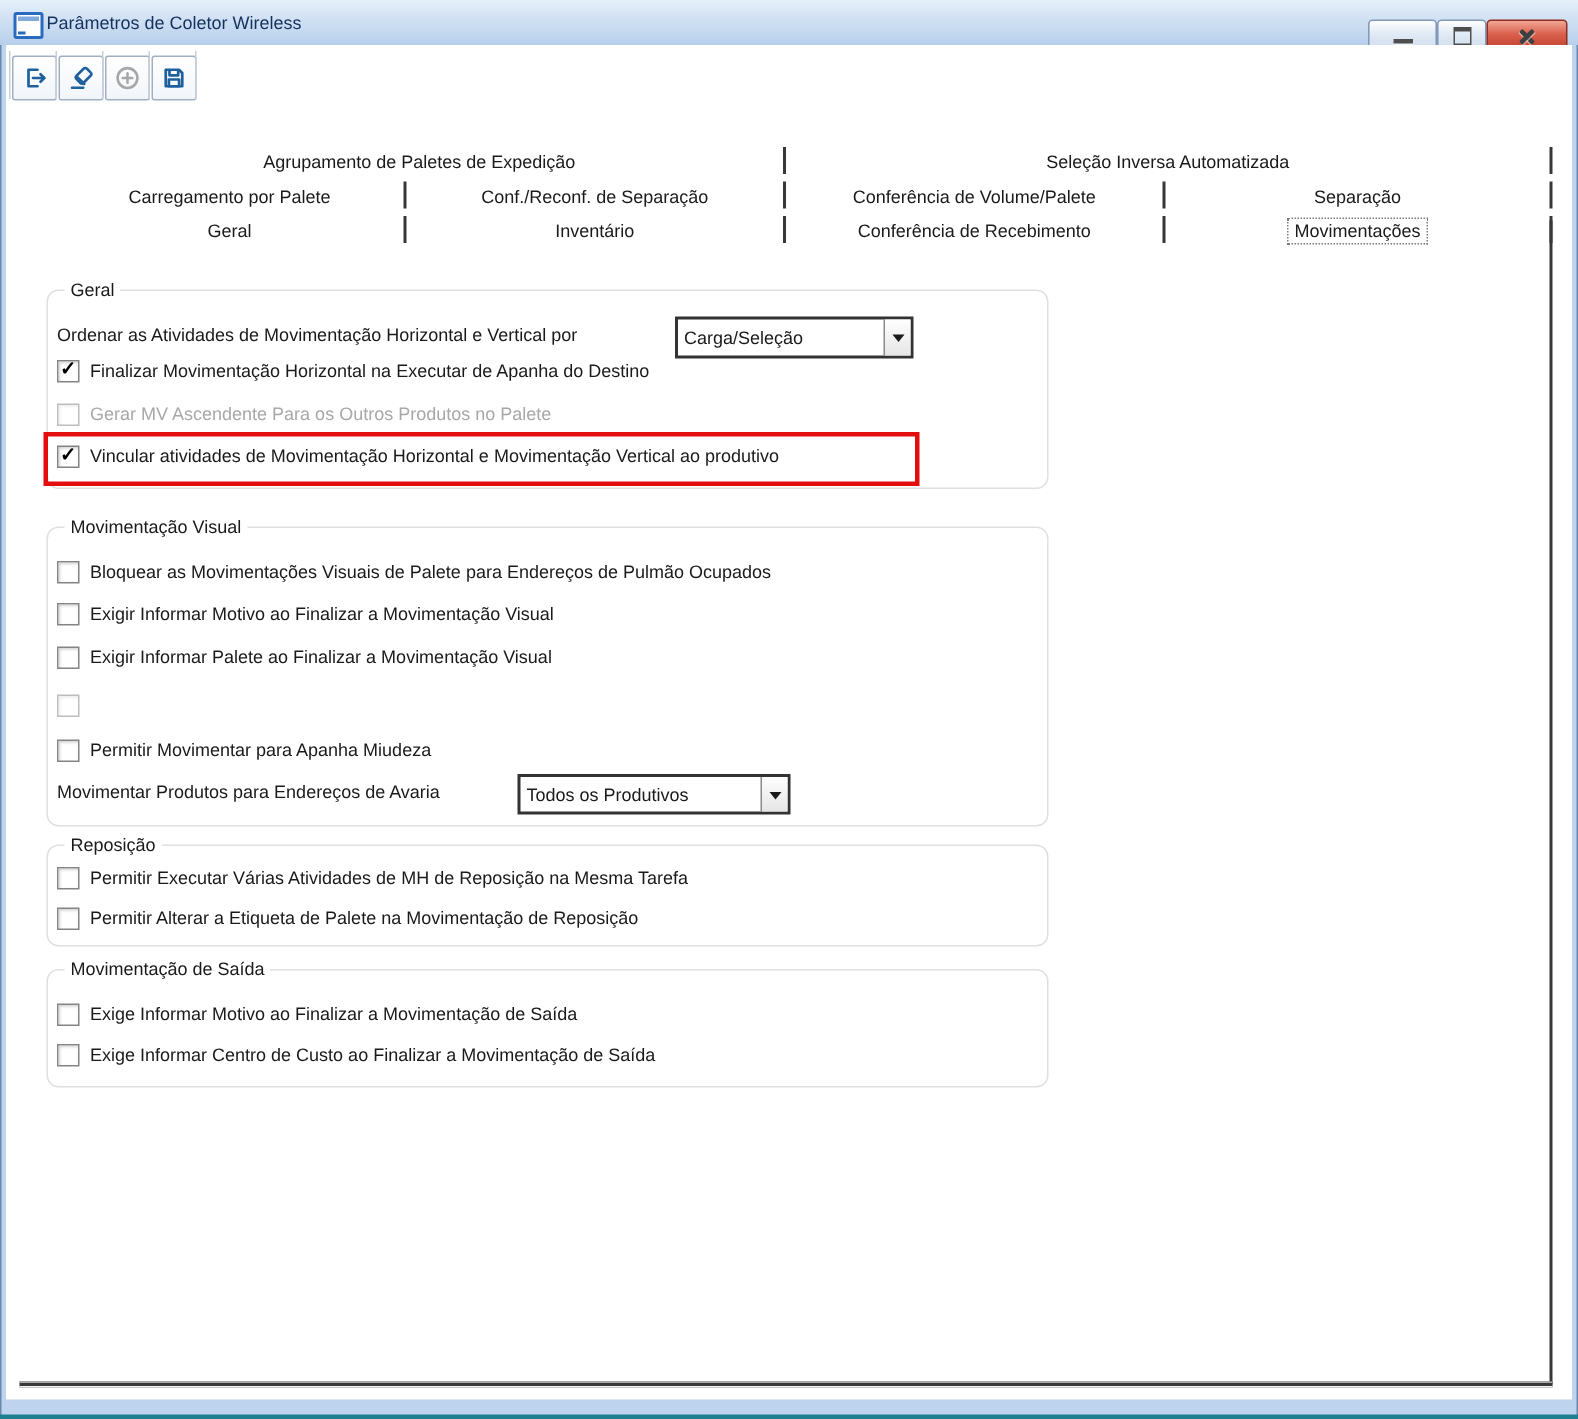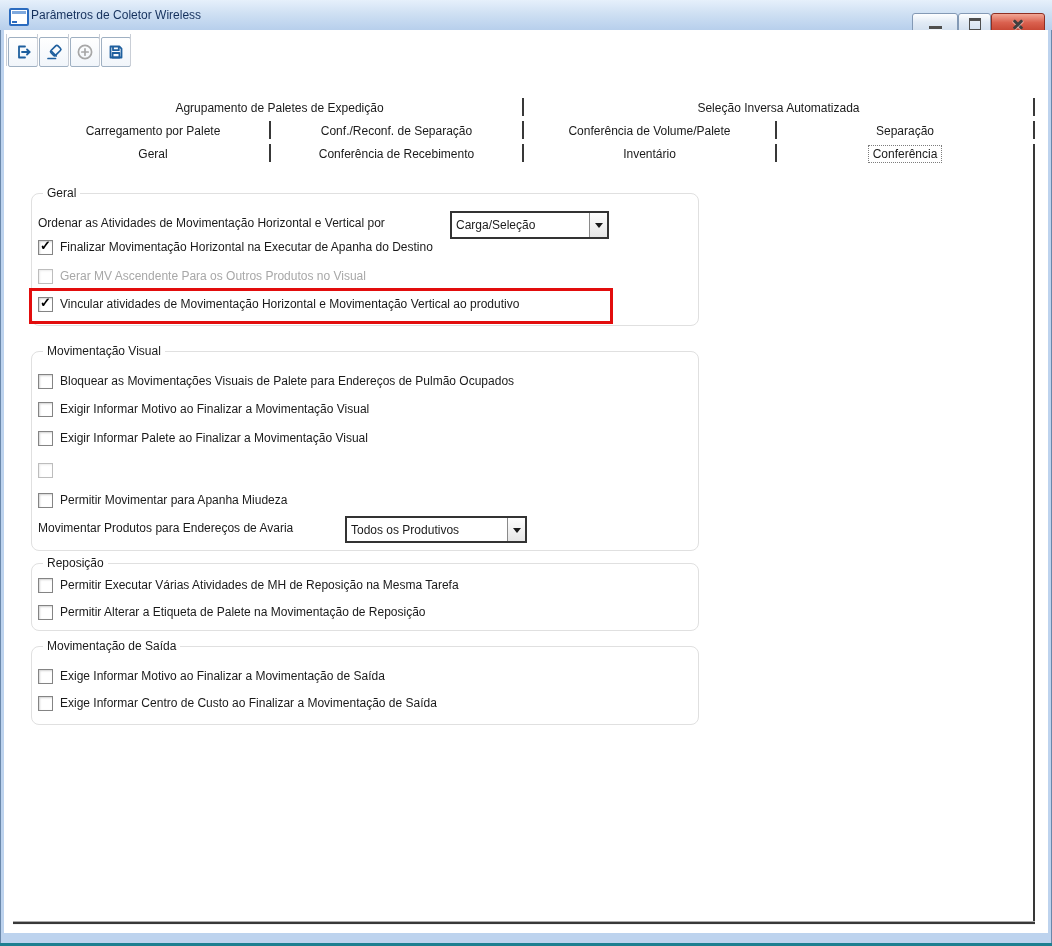--- a/index.html
+++ b/index.html
@@ -140,27 +140,27 @@
       </div>
     <div class="tabcell" style="width:258px">
         <span>Separação</span>
       </div>
   </div>
   <div class="tabrow" style="top:142px">
     <div class="tabcell" style="width:234px">
         <span>Geral</span>
       </div>
     <div class="tabcell" style="width:253px">
+        <span>Inventário</span>
+      </div>
+    <div class="tabcell" style="width:253px">
         <span>Conferência de Recebimento</span>
       </div>
-    <div class="tabcell" style="width:253px">
-        <span>Inventário</span>
-      </div>
     <div class="tabcell" style="width:258px">
-        <span class="selected">Conferência</span>
+        <span class="selected">Movimentações</span>
       </div>
   </div>
 
   <div class="vline"></div>
   <div class="hline"></div>
 
   <div class="group" style="left:31px;top:193px;width:666px;height:131px">
     <span class="group-label">Geral</span>
   </div>
   <div class="row" style="top:214px">
@@ -169,21 +169,21 @@
   <div class="combo" style="left:450px;top:211px;width:155px;height:24px">
     <span class="val">Carga/Seleção</span>
     <span class="btn"></span>
   </div>
   <div class="row" style="top:238px">
     <span class="checkbox checked"></span>
     <span class="cb-label">Finalizar Movimentação Horizontal na Executar de Apanha do Destino</span>
   </div>
   <div class="row disabled" style="top:267px">
     <span class="checkbox"></span>
-    <span class="cb-label">Gerar MV Ascendente Para os Outros Produtos no Visual</span>
+    <span class="cb-label">Gerar MV Ascendente Para os Outros Produtos no Palete</span>
   </div>
   <div class="row" style="top:295px">
     <span class="checkbox checked"></span>
     <span class="cb-label">Vincular atividades de Movimentação Horizontal e Movimentação Vertical ao produtivo</span>
   </div>
   <div class="hibox"></div>
 
   <div class="group" style="left:31px;top:351px;width:666px;height:198px">
     <span class="group-label">Movimentação Visual</span>
   </div>

